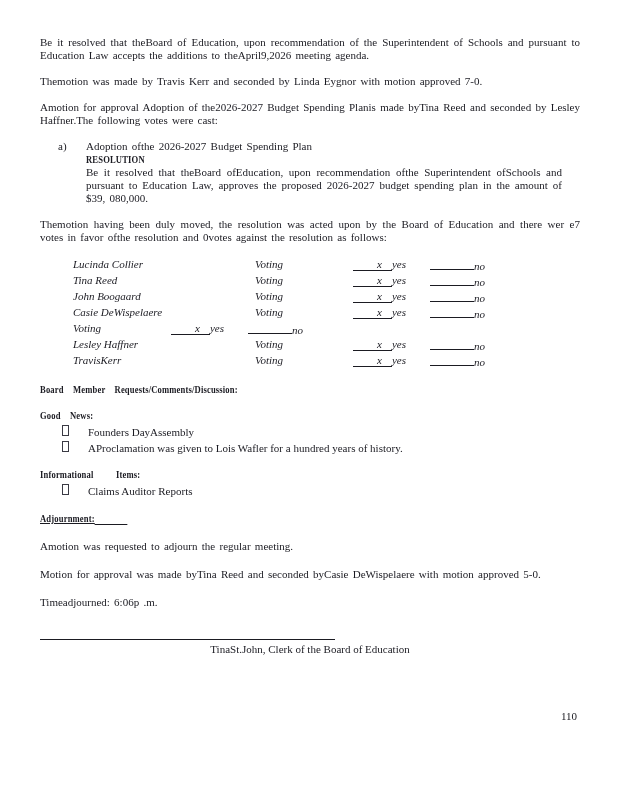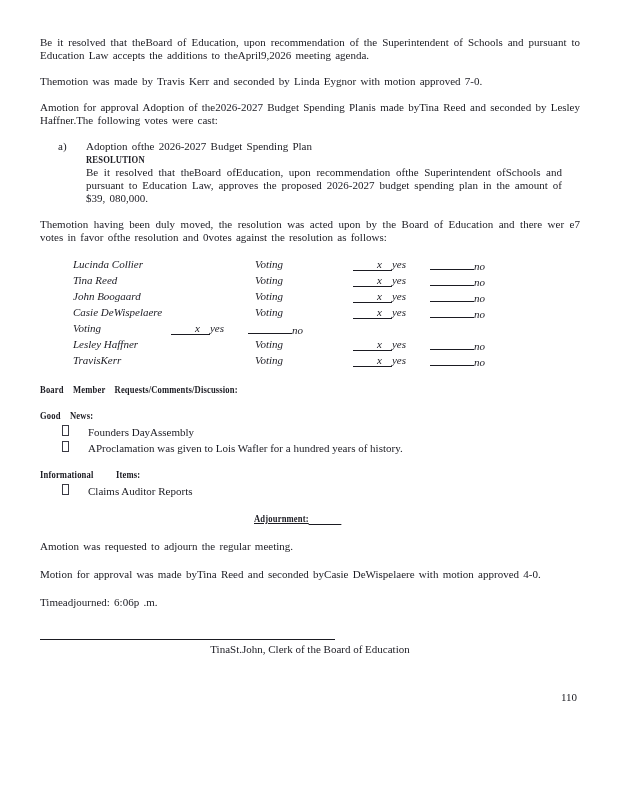--- a/index.html
+++ b/index.html
@@ -57,21 +57,21 @@
   .box-glyph {
     display:inline-block; width:5px; height:9px;
     border:1px solid #3a3a44; margin-top:2px;
   }
   .bullet-list { margin-bottom:13px; }
 
   
   .sig-block { margin-top:30px;text-align:center; }
   .sig-line { width:295px; border-top:1px solid #1b1b22; height:1px; margin-bottom:2px; }
 
-  .page-number { position:absolute; right:41px; top:691px; }
+  .page-number { position:absolute; right:41px; top:710px; }
 </style>
 </head>
 <body>
 
 <div class="page">
 
   <p>Be it resolved that theBoard of Education, upon recommendation of the Superintendent of Schools and pursuant to Education Law accepts the additions to theApril9,2026 meeting agenda.</p>
   <p>Themotion was made by Travis Kerr and seconded by Linda Eygnor with motion approved 7-0.</p>
   <p>Amotion for approval Adoption of the2026-2027 Budget Spending Planis made byTina Reed and seconded by Lesley Haffner.The following votes were cast:</p>
 
@@ -151,26 +151,26 @@
   <div class="hdr-block" style="margin-bottom:1px;">
     <span class="hdr ws-big">Informational Items:</span>
   </div>
   <div class="bullet-list">
     <div class="bullet-row">
       <span class="bullet-icon-col"><span class="box-glyph"></span></span>
       <span>Claims Auditor Reports</span>
     </div>
   </div>
 
-  <div class="hdr-block" style="margin-top:14px; margin-bottom:15px;text-align:center;">
+  <div class="hdr-block" style="margin-top:14px; margin-bottom:15px;">
     <span class="hdr"><span class="underlined">Adjournment:</span><span class="ul-tail"></span></span>
   </div>
 
   <p class="wide-gap">Amotion was requested to adjourn the regular meeting.</p>
-  <p class="wide-gap">Motion for approval was made byTina Reed and seconded byCasie DeWispelaere with motion approved 4-0.</p>
+  <p class="wide-gap">Motion for approval was made byTina Reed and seconded byCasie DeWispelaere with motion approved 5-0.</p>
   <p class="wide-gap">Timeadjourned: 6:06p .m.</p>
 
   <div class="sig-block">
     <div class="sig-line"></div>
     <div>TinaSt.John, Clerk of the Board of Education</div>
   </div>
 
   <div class="page-number">110</div>
 
 </div>

